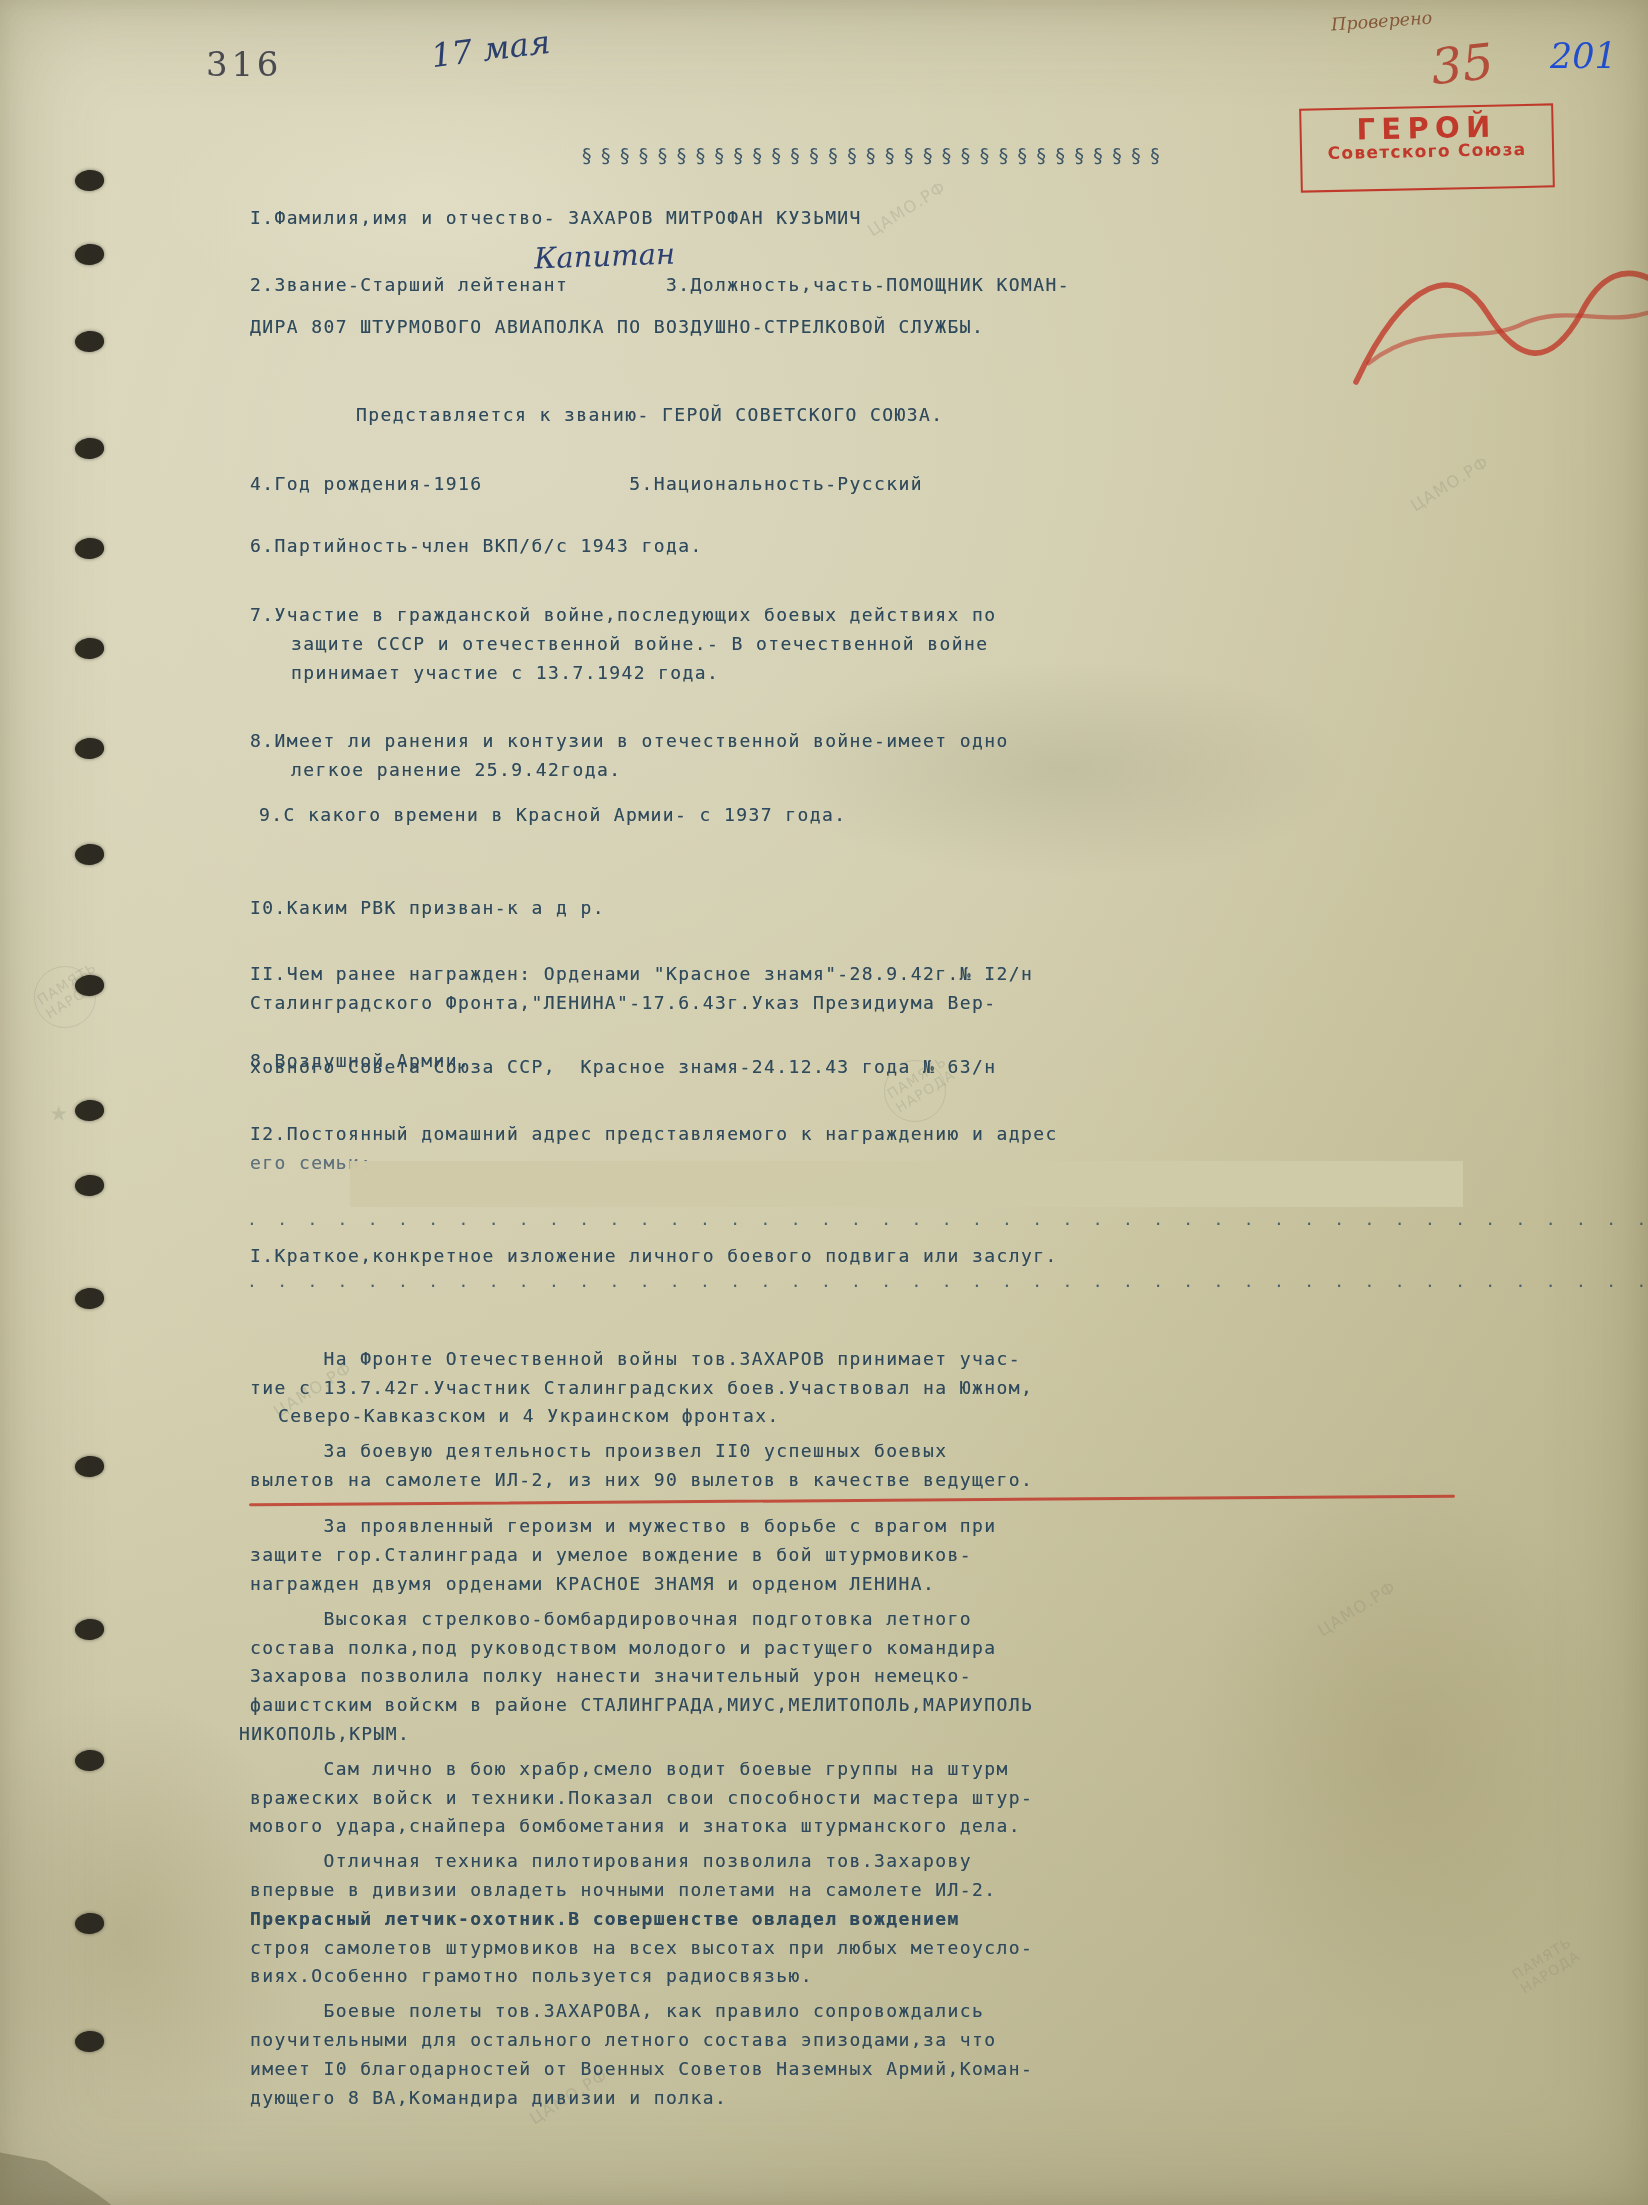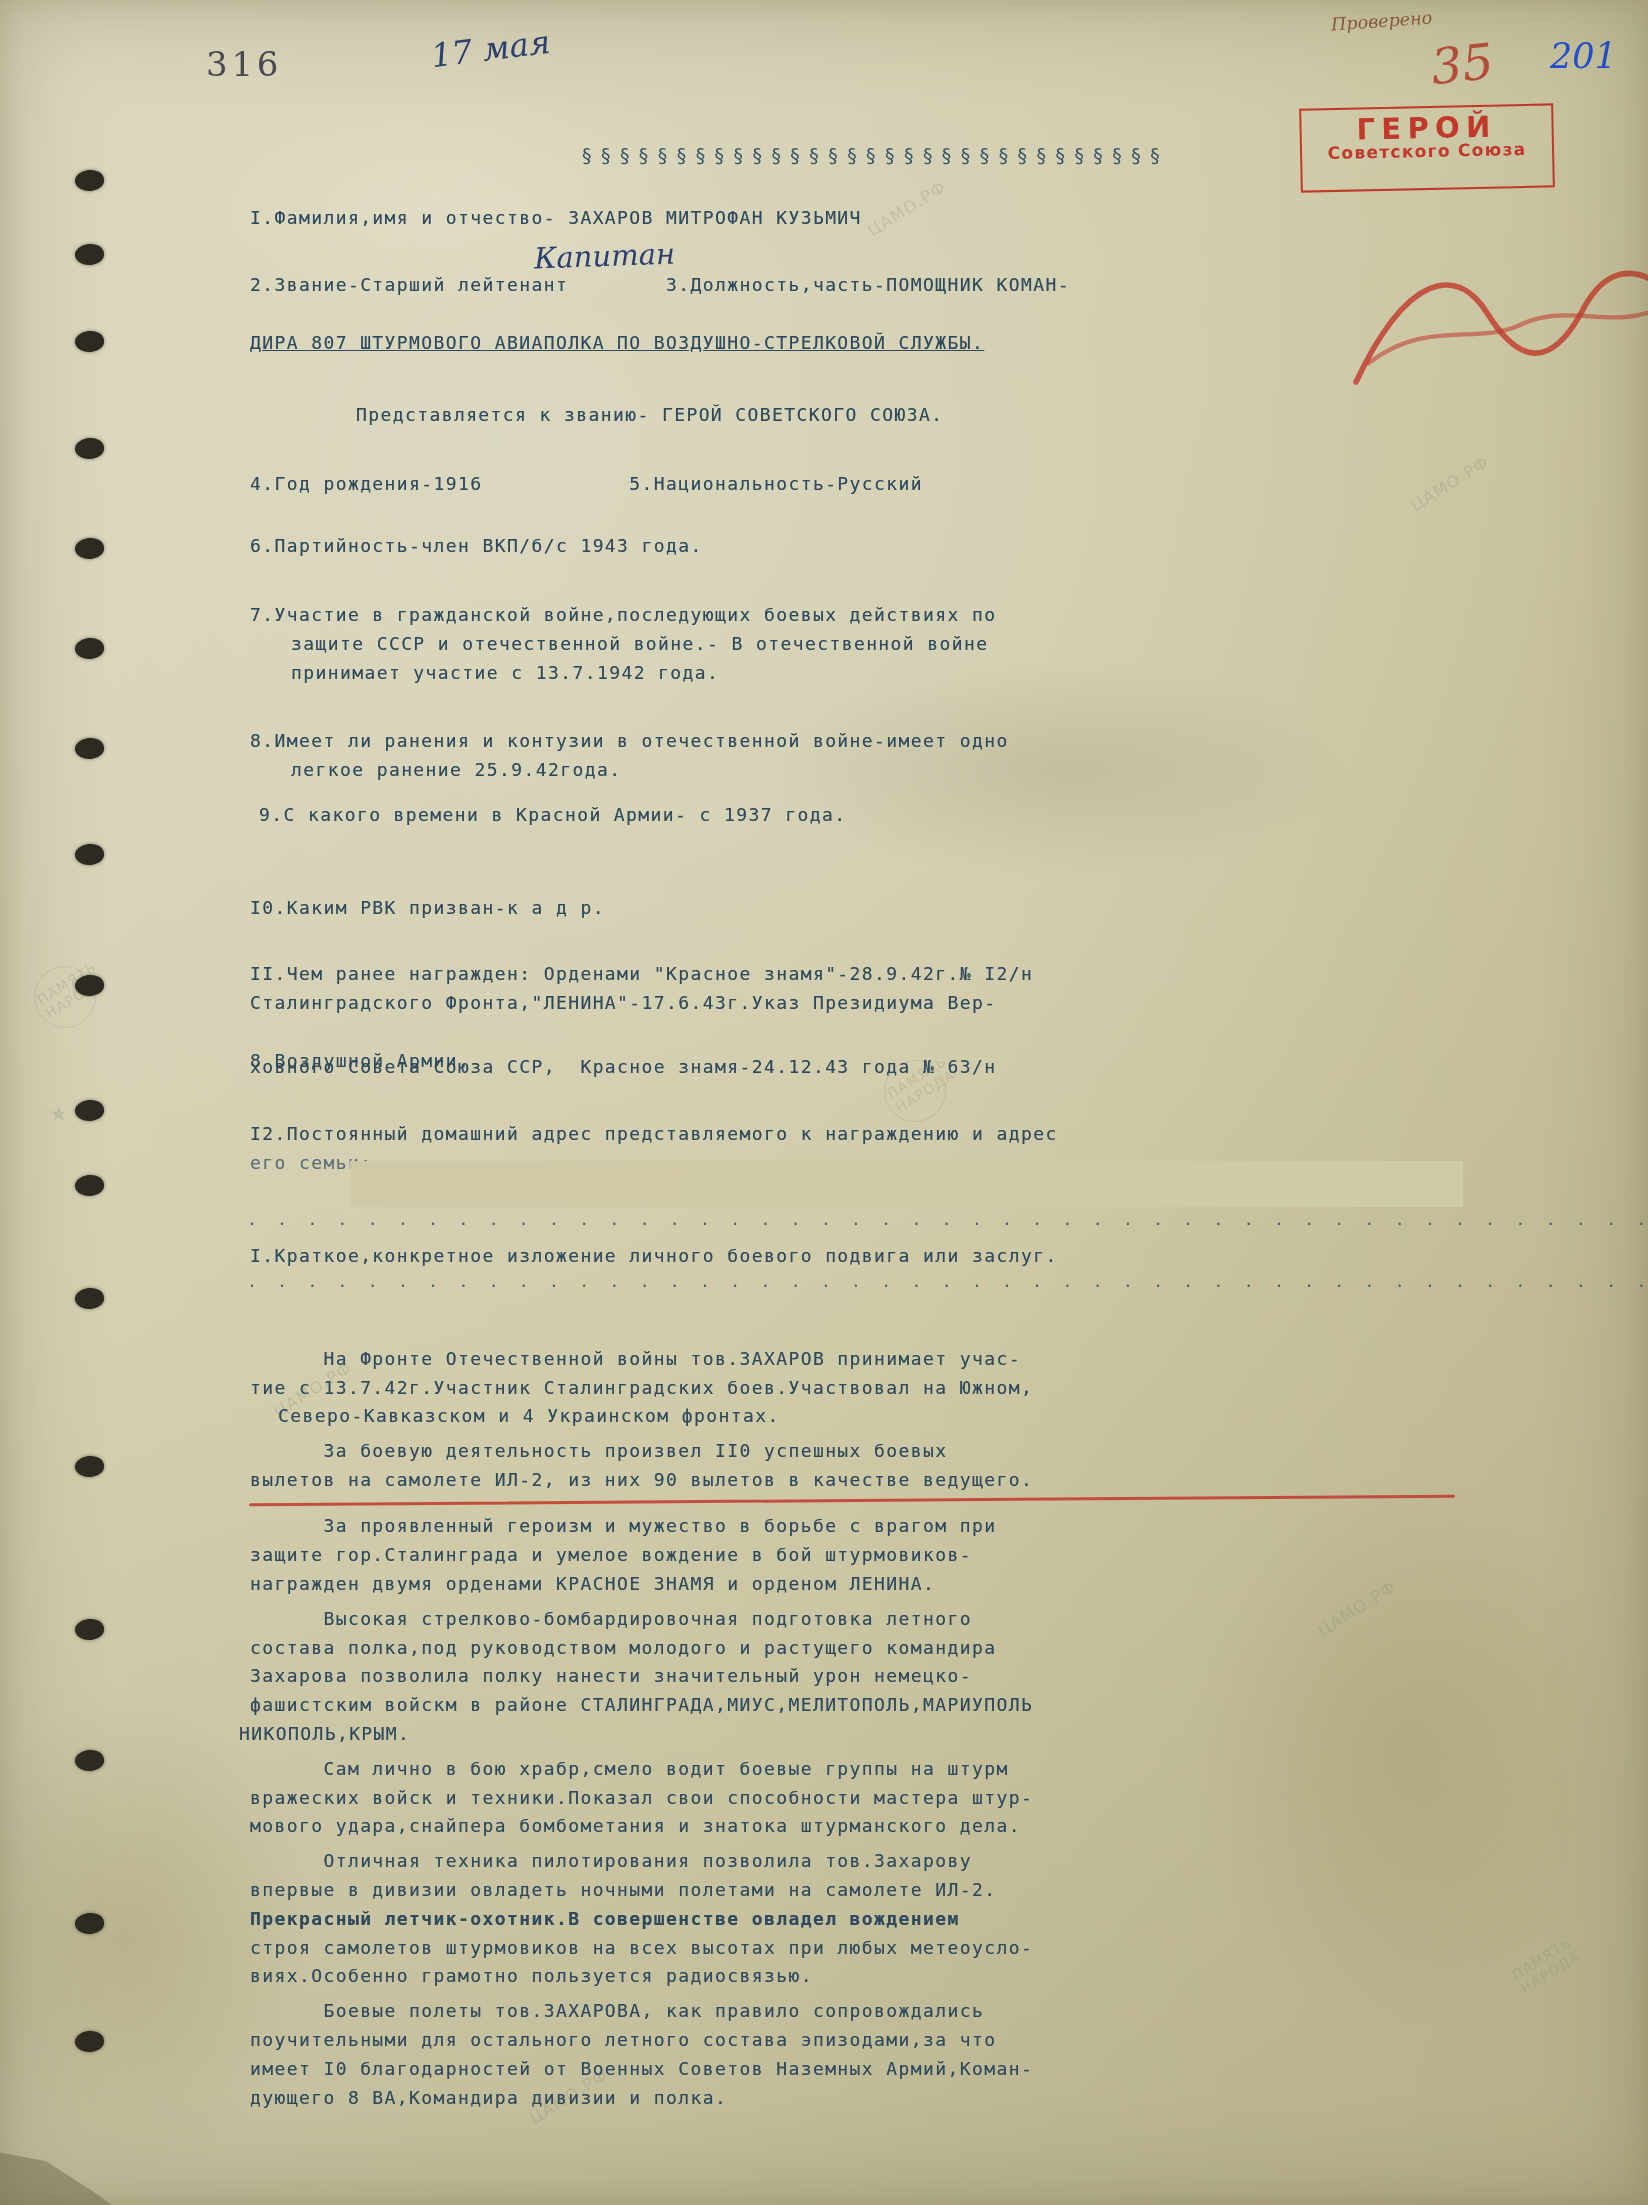--- a/index.html
+++ b/index.html
@@ -209,21 +209,21 @@
   <div class="stamp" style="left:1300px;top:106px;width:250px;height:75px;padding-top:5px;">
     <div class="s1">ГЕРОЙ</div>
     <div class="s2">Советского Союза</div>
   </div>
 
   <div class="underscore" style="left:581px;top:144px;letter-spacing:7.5px;font-size:19px;">§§§§§§§§§§§§§§§§§§§§§§§§§§§§§§§</div>
 
   <div class="txt" style="left:250px;top:203px;">I.Фамилия,имя и отчество- ЗАХАРОВ МИТРОФАН КУЗЬМИЧ</div>
   <div class="txt" style="left:250px;top:270px;">2.Звание-Старший лейтенант        3.Должность,часть-ПОМОЩНИК КОМАН-</div>
   <div class="hand" style="left:534px;top:239px;font-size:29px;transform:rotate(-2deg);">Капитан</div>
-  <div class="txt" style="left:250px;top:328px;text-decoration:underline;">ДИРА 807 ШТУРМОВОГО АВИАПОЛКА ПО ВОЗДУШНО-СТРЕЛКОВОЙ СЛУЖБЫ.</div>
+  <div class="txt" style="left:250px;top:312px;">ДИРА 807 ШТУРМОВОГО АВИАПОЛКА ПО ВОЗДУШНО-СТРЕЛКОВОЙ СЛУЖБЫ.</div>
   <div class="txt" style="left:356px;top:400px;">Представляется к званию- ГЕРОЙ СОВЕТСКОГО СОЮЗА.</div>
   <div class="txt" style="left:250px;top:469px;">4.Год рождения-1916            5.Национальность-Русский</div>
   <div class="txt" style="left:250px;top:531px;">6.Партийность-член ВКП/б/с 1943 года.</div>
   <div class="txt" style="left:250px;top:600px;">7.Участие в гражданской войне,последующих боевых действиях по</div>
   <div class="txt" style="left:291px;top:629px;">защите СССР и отечественной войне.- В отечественной войне</div>
   <div class="txt" style="left:291px;top:658px;">принимает участие с 13.7.1942 года.</div>
   <div class="txt" style="left:250px;top:726px;">8.Имеет ли ранения и контузии в отечественной войне-имеет одно</div>
   <div class="txt" style="left:291px;top:755px;">легкое ранение 25.9.42года.</div>
   <div class="txt" style="left:259px;top:800px;">9.С какого времени в Красной Армии- с 1937 года.</div>
   <div class="txt" style="left:250px;top:893px;">I0.Каким РВК призван-к а д р.</div>

